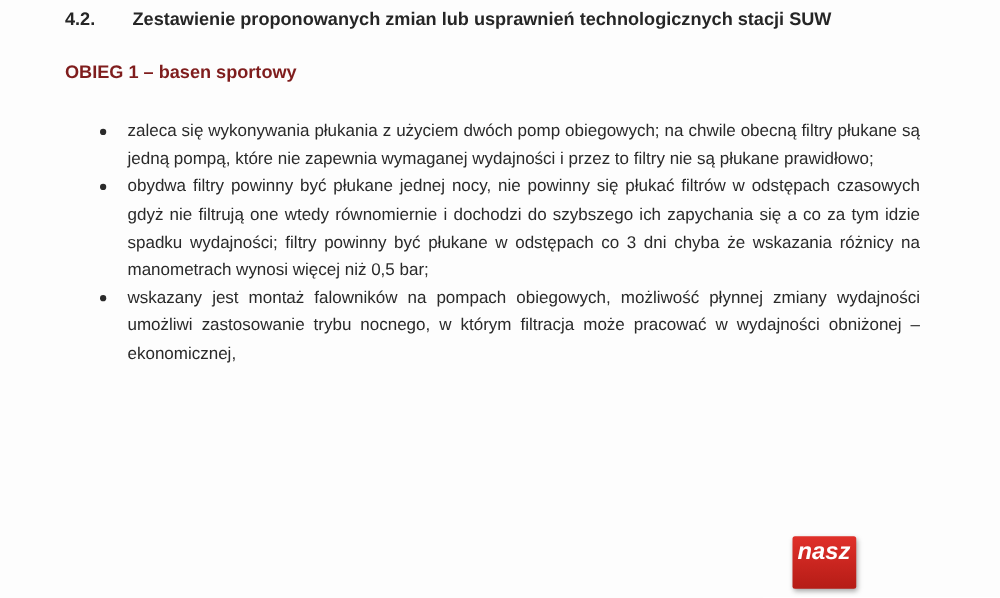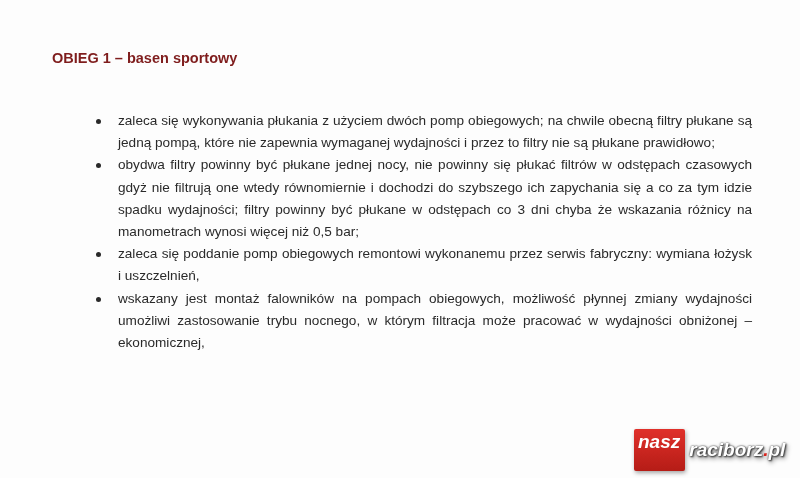--- a/index.html
+++ b/index.html
@@ -41,21 +41,21 @@
     font-size: 14.5px;
     font-weight: bold;
     color: #7f1d1d;
     white-space: nowrap;
   }
   .list {
     position: absolute;
     left: 80px;
     top: 94px;
     width: 656px;
-    margin: 16px;
+    margin: 0;
     padding: 0;
     list-style: none;
   }
   .list-item {
     position: relative;
     padding-left: 22px;
     font-size: 13.6px;
     line-height: 22.2px;
     text-align: justify;
     color: #2a2a2a;
@@ -104,40 +104,38 @@
     font-weight: bold;
     font-size: 19px;
     text-shadow: none;
   }
 </style>
 </head>
 <body>
 
 <div class="page">
 
+  <div class="section-heading">
+    <span class="num">4.2.</span><span>Zestawienie proponowanych zmian lub usprawnień technologicznych stacji SUW</span>
+  </div>
 
   <div class="sub-heading">OBIEG 1 – basen sportowy</div>
 
   <ul class="list">
     <li class="list-item">
       <span class="bullet"></span>
       <span class="text">zaleca się wykonywania płukania z użyciem dwóch pomp obiegowych; na chwile obecną filtry płukane są jedną pompą, które nie zapewnia wymaganej wydajności i przez to filtry nie są płukane prawidłowo;</span>
     </li>
     <li class="list-item">
       <span class="bullet"></span>
       <span class="text">obydwa filtry powinny być płukane jednej nocy, nie powinny się płukać filtrów w odstępach czasowych gdyż nie filtrują one wtedy równomiernie i dochodzi do szybszego ich zapychania się a co za tym idzie spadku wydajności; filtry powinny być płukane w odstępach co 3 dni chyba że wskazania różnicy na manometrach wynosi więcej niż 0,5 bar;</span>
     </li>
     <li class="list-item">
       <span class="bullet"></span>
-      <span class="text">zaleca się poddanie pomp obiegowych remontowi wykonanemu przez serwis fabryczny: wymiana łożysk i uszczelnień,</span>
-    </li>
-    <li class="list-item">
-      <span class="bullet"></span>
       <span class="text">wskazany jest montaż falowników na pompach obiegowych, możliwość płynnej zmiany wydajności umożliwi zastosowanie trybu nocnego, w którym filtracja może pracować w wydajności obniżonej – ekonomicznej,</span>
     </li>
   </ul>
 
   <div class="logo">
     <span class="logo-box">nasz</span>
-    <span class="logo-text"><span>raciborz</span><span class="logo-dot">.</span><span>pl</span></span>
   </div>
 
 </div>
 
 </body></html>

